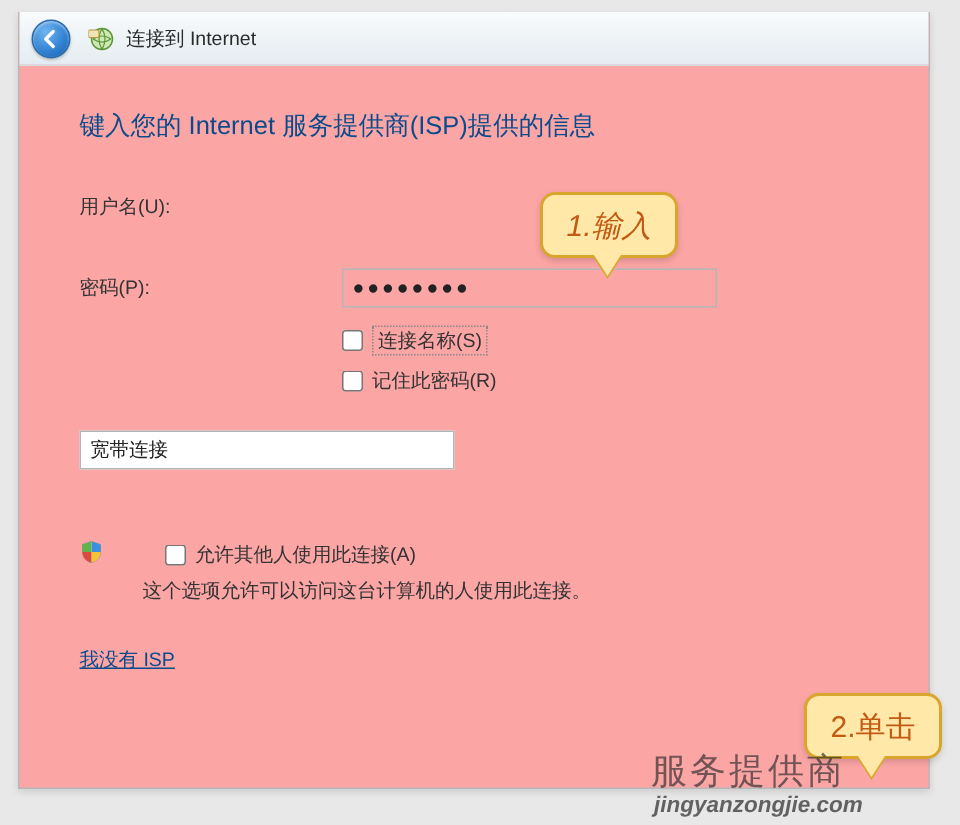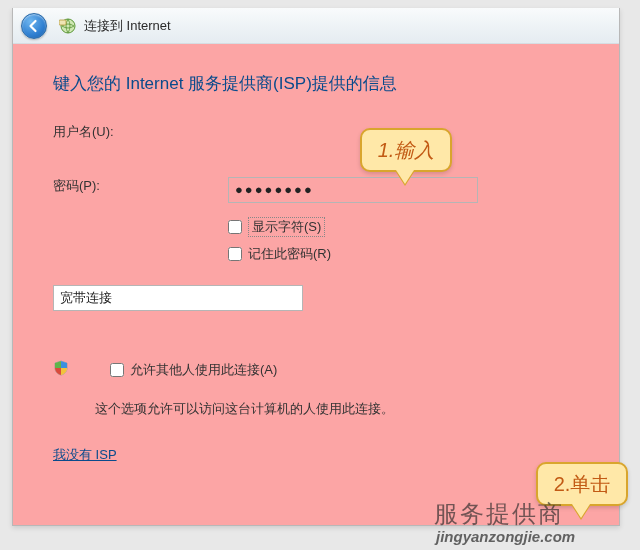--- a/index.html
+++ b/index.html
@@ -30,21 +30,21 @@
   .title-text {
     margin-left: 7px; font-size: 13px; color: #2a2a2a;
   }
   .content {
     padding: 28px 40px 10px 40px;
   }
   .heading {
     color: #0a4b8c; font-size: 17px; font-weight: 400; margin-bottom: 28px;
   }
   .form-row {
-    display: flex; align-items: flex-start; margin-bottom: 10px; min-height: 30px;
+    display: flex; align-items: center; margin-bottom: 10px; min-height: 30px;
   }
   .form-label {
     width: 175px; font-size: 13px; color: #333;
   }
   .form-input {
     width: 250px; height: 26px; border: 1px solid #b5b5b5; padding: 0 6px;
     font-size: 13px; font-family: inherit; color: #222;
   }
   .pwd-dots { font-size: 13px; letter-spacing: 2px; line-height: 24px; color: #222; }
   .checkbox-row {
@@ -54,21 +54,21 @@
   .checkbox-row.dotted span.cb-label { border: 1px dotted #888; padding: 0 3px; }
   .checkbox-row input { margin-right: 6px; width: 14px; height: 14px; }
   .row-gap { height: 14px; }
   .shield-row {
     display: flex; align-items: center; margin-top: 44px; margin-bottom: 4px; gap: 33px;
   }
   .shield-icon { margin-right: 8px; margin-top: 1px; }
   .shield-cb { display: flex; align-items: center; font-size: 13px; color: #333; }
   .shield-cb input { margin-right: 6px; width: 14px; height: 14px; }
   .desc-text {
-    font-size: 13px; color: #333; margin-left: 42px; margin-top: 20px;
+    font-size: 13px; color: #333; margin-left: 42px; margin-top: 4px;
   }
   .noisp-link {
     display: inline-block; margin-top: 28px; font-size: 13px; color: #0a4b8c;
     text-decoration: underline; cursor: pointer;
   }
 
   
   .callout {
     position: absolute; background: #ffe8a8;
     border: 2px solid #d9a52d; border-radius: 10px;
@@ -130,21 +130,21 @@
 
     <div class="row-gap"></div>
 
     <div class="form-row">
       <div class="form-label">密码(P):</div>
       <div class="form-input pwd-dots">●●●●●●●●</div>
     </div>
 
     <div class="checkbox-row dotted">
       <input type="checkbox" style="">
-      <span class="cb-label">显示字符(S)</span>
+      <span class="cb-label">连接名称(S)</span>
     </div>
     <div class="checkbox-row">
       <input type="checkbox" style="">
       <span>记住此密码(R)</span>
     </div>
 
     <div class="row-gap"></div>
 
     <div class="form-row">
       <input class="form-input" type="text" value="宽带连接" style="">

